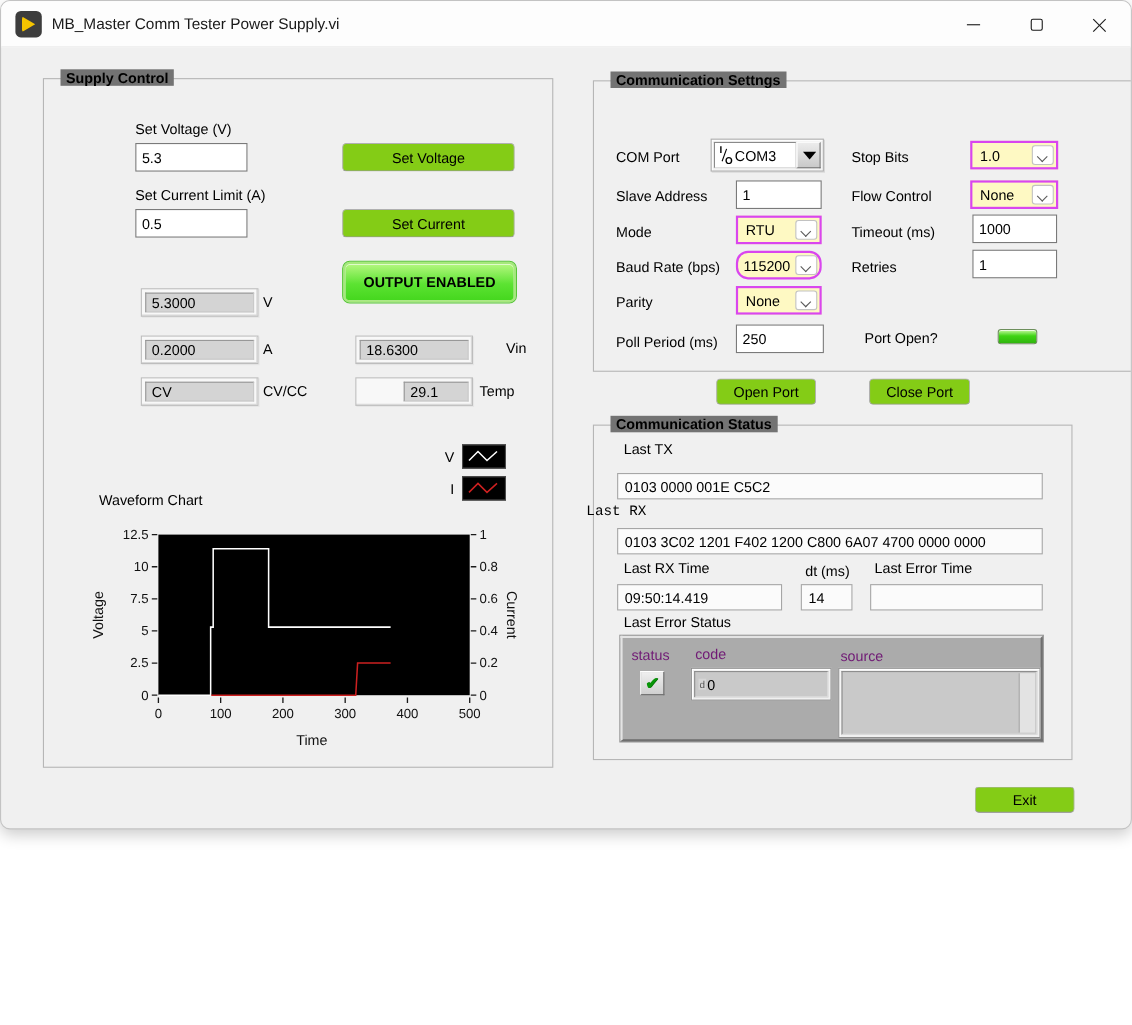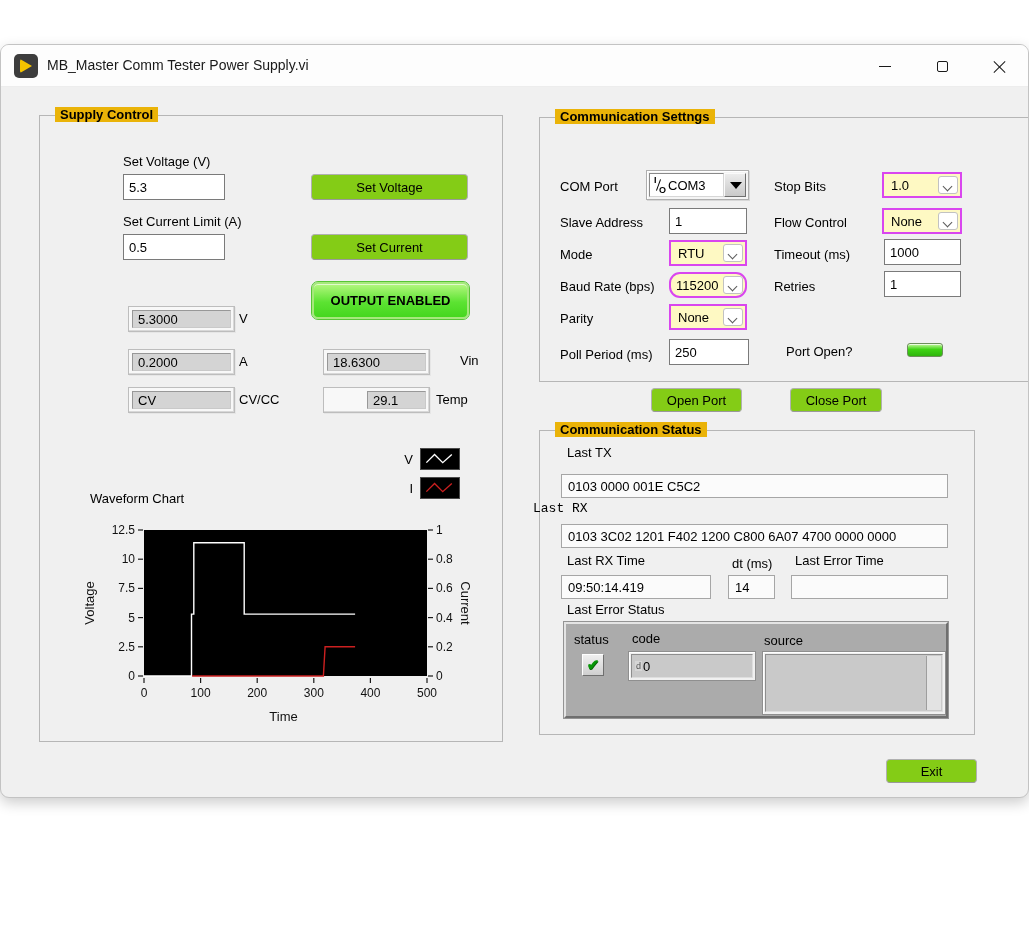--- a/index.html
+++ b/index.html
@@ -1,32 +1,32 @@
 <!DOCTYPE html>
 <html><head>
 <meta charset="utf-8">
 <style>
   * { margin:0; padding:0; box-sizing:border-box; }
   html,body { width:1029px; height:932px; background:#ffffff; font-family:"Liberation Sans", sans-serif; }
   .window { position:absolute; left:0; top:0; width:1029px; height:754px; background:#f0f0f0;
-            border:1px solid #c3c3c3; border-radius:9px; box-shadow:0 5px 14px rgba(0,0,0,.20); overflow:hidden;margin-top:44px; }
+            border:1px solid #c3c3c3; border-radius:9px; box-shadow:0 5px 14px rgba(0,0,0,.20); overflow:hidden; }
   .titlebar { position:absolute; left:0; top:0; width:100%; height:42px; background:#fdfdfd; border-bottom:1px solid #ededed; }
   .app-icon { position:absolute; left:13px; top:9px; width:24px; height:24px; background:#3d3d3d; border-radius:5px; }
   .app-icon .tri { position:absolute; left:6px; top:5px; width:0; height:0;
                    border-top:7px solid transparent; border-bottom:7px solid transparent; border-left:12px solid #f5c400; border-radius:2px; }
   .title-text { position:absolute; left:46px; top:12px; font-size:14px; color:#191919; }
   .win-btn { position:absolute; top:1px; width:46px; height:40px; display:flex; align-items:center; justify-content:center; }
   .glyph-min { width:12px; height:1px; background:#1a1a1a; }
   .glyph-max { width:11px; height:11px; border:1px solid #1a1a1a; border-radius:2px; }
   .glyph-close { position:relative; width:13px; height:13px; }
   .glyph-close::before,.glyph-close::after { content:""; position:absolute; left:6px; top:-1px; width:1px; height:16px; background:#1a1a1a; }
   .glyph-close::before { transform:rotate(45deg); } .glyph-close::after { transform:rotate(-45deg); }
 
   .group { position:absolute; border:1px solid #b6b6b6; }
-  .gtitle { position:absolute; top:-9px; left:15px; background:#eab308; padding:0 5px; font-size:13px; font-weight:700; color:#000; }
+  .gtitle { position:absolute; top:-9px; left:15px; background:#737373; padding:0 5px; font-size:13px; font-weight:700; color:#000; }
   .lbl { position:absolute; font-size:13px; color:#000; white-space:nowrap; }
 
   .tinput { position:absolute; height:26px; background:#fff; border:1px solid #7a7a7a; font-family:"Liberation Sans",sans-serif;
             font-size:13px; color:#000; padding:0 5px; outline:none; }
   .sys-btn { position:absolute; background:#84cc16; border:1px solid #b0b0b0; border-bottom-color:#999;
              border-radius:4px; font-size:13px; color:#000; display:flex; align-items:center; justify-content:center; cursor:default; }
 
   .dd { position:absolute; height:26px; background:#fef9c3; border:2px solid #d946ef; font-size:13px; color:#000; }
   .dd .val { position:absolute; left:7px; top:4px; }
   .dd .chev-box { position:absolute; right:2px; top:2px; bottom:2px; width:20px; border:1px solid #c2c2c2; border-radius:3px; background:#fff; }
@@ -52,21 +52,21 @@
   .meas { position:absolute; background:#f8f8f8; border:1px solid #bdbdbd; box-shadow:inset -1px -1px 0 #d8d8d8, 1px 1px 0 #e6e6e6; padding:3px; }
   .meas .mfield { width:100%; height:100%; background:#d4d4d4; border:1px solid; border-color:#989898 #c9c9c9 #c9c9c9 #989898;
                   font-size:13px; color:#000; padding:0 5px; display:flex; align-items:center; }
 
   .sind { position:absolute; background:#fbfbfb; border:1px solid #a6a6a6; font-size:13px; color:#000; padding:0 6px; display:flex; align-items:center; }
 
   .led { position:absolute; width:36px; height:14px; border-radius:3px; border:1px solid #6d8f5c;
          box-shadow:inset 0 1px 0 rgba(255,255,255,.7); }
 
   .cluster { position:absolute; background:#ababab; border:2px solid; border-color:#e4e4e4 #6f6f6f #6f6f6f #e4e4e4; box-shadow:0 0 0 1px #949494; }
-  .cl-lbl { position:absolute; font-size:13px; color:#000000; }
+  .cl-lbl { position:absolute; font-size:13px; color:#701a75; }
   .chkbox { position:absolute; width:22px; height:22px; background:linear-gradient(180deg,#f0f0f0,#cfcfcf);
             border:1px solid; border-color:#ffffff #6f6f6f #6f6f6f #ffffff; display:flex; align-items:center; justify-content:center; }
   .chk { color:#089608; font-size:15px; font-weight:700; text-shadow:0.5px 0.5px 0 #046404; }
   .rec { position:absolute; background:#f0f0f0; border:1px solid #8f8f8f; box-shadow:inset 1px 1px 0 #ffffff; padding:2px; }
   .rec .rfield { position:relative; width:100%; height:100%; background:#c9c9c9; border:1px solid; border-color:#8e8e8e #dedede #dedede #8e8e8e;
                  font-size:13px; color:#000; display:flex; align-items:center; padding:0 3px; }
   .radix { font-size:9px; color:#555; background:#d6d6d6; padding:0 1px; margin-right:1px; }
   .scrollbar { position:absolute; right:1px; top:1px; bottom:1px; width:15px; background:#e3e3e3; border-left:1px solid #9e9e9e; }
 
   .legend-row { position:absolute; display:flex; align-items:center; }

